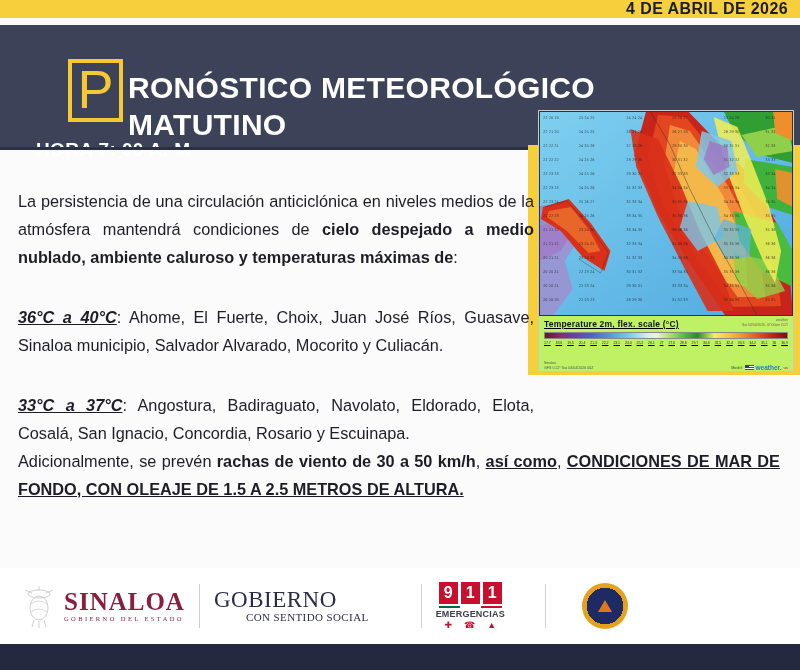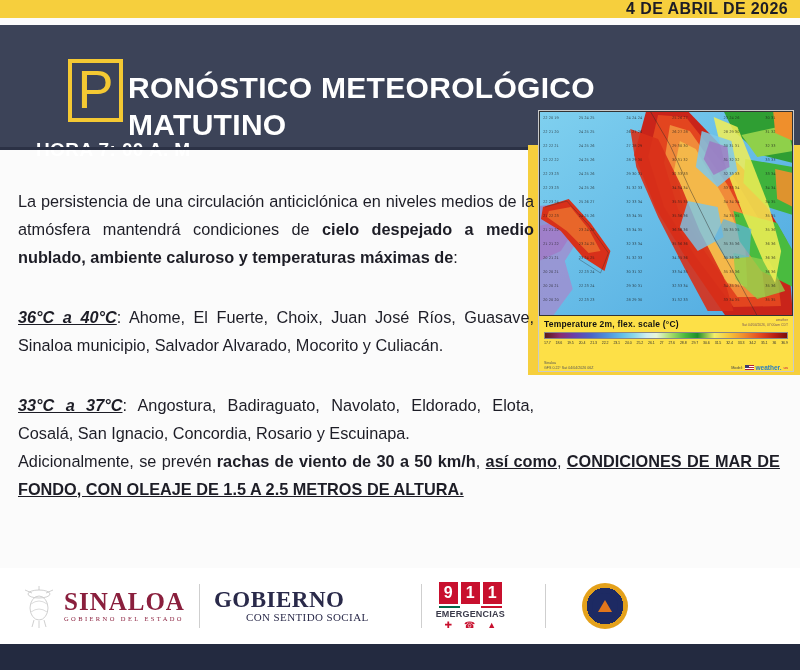--- a/index.html
+++ b/index.html
@@ -89,22 +89,23 @@
     position: relative;
     width: 100%; height: 205px;
     overflow: hidden;
     background: #6fc3ea;
   }
   .map-img svg { display: block; width: 100%; height: 100%; }
 
   .map-legend {
     position: relative;
     height: 57px;
-    background: #fde047;
+    background: #bef264;
     padding: 3px 5px 0 5px;
+    text-decoration: underline;
   }
   .legend-title {
     font-size: 8.5px; font-weight: bold; color: #111;
     letter-spacing: 0.2px;
     font-family: "Liberation Sans", sans-serif;
   }
   .legend-stamp {
     position: absolute; right: 5px; top: 2px;
     font-size: 3.4px; color: #7a5a5a; text-align: right; line-height: 1.35;
   }
@@ -187,21 +188,21 @@
     font-weight: bold; font-size: 25px; color: #8a1f3d; letter-spacing: 1px;
   }
   .sinaloa-sub {
     font-family: "Liberation Serif", serif;
     font-size: 6.5px; color: #8a1f3d; letter-spacing: 2.4px; margin-top: 2px;
   }
   .vdiv { width: 1px; height: 44px; background: #cfcfcf; margin: 0 14px; }
   .gob-text { line-height: 1.05; }
   .gob-main {
     font-family: "Liberation Serif", serif;
-    font-weight: bold; font-size: 23px; color: #2a2a4a; letter-spacing: 0.5px;
+    font-weight: normal; font-size: 23px; color: #2a2a4a; letter-spacing: 0.5px;
   }
   .gob-sub {
     font-family: "Liberation Serif", serif;
     font-size: 11px; color: #2a2a4a; letter-spacing: 0.4px; padding-left: 32px;
   }
   .logo-911 { display: flex; flex-direction: column; align-items: center; }
   .digits { display: flex; gap: 3px; }
   .digit {
     width: 19px; height: 22px; background: #c8102e; color: #ffffff;
     font-weight: bold; font-size: 16px;

